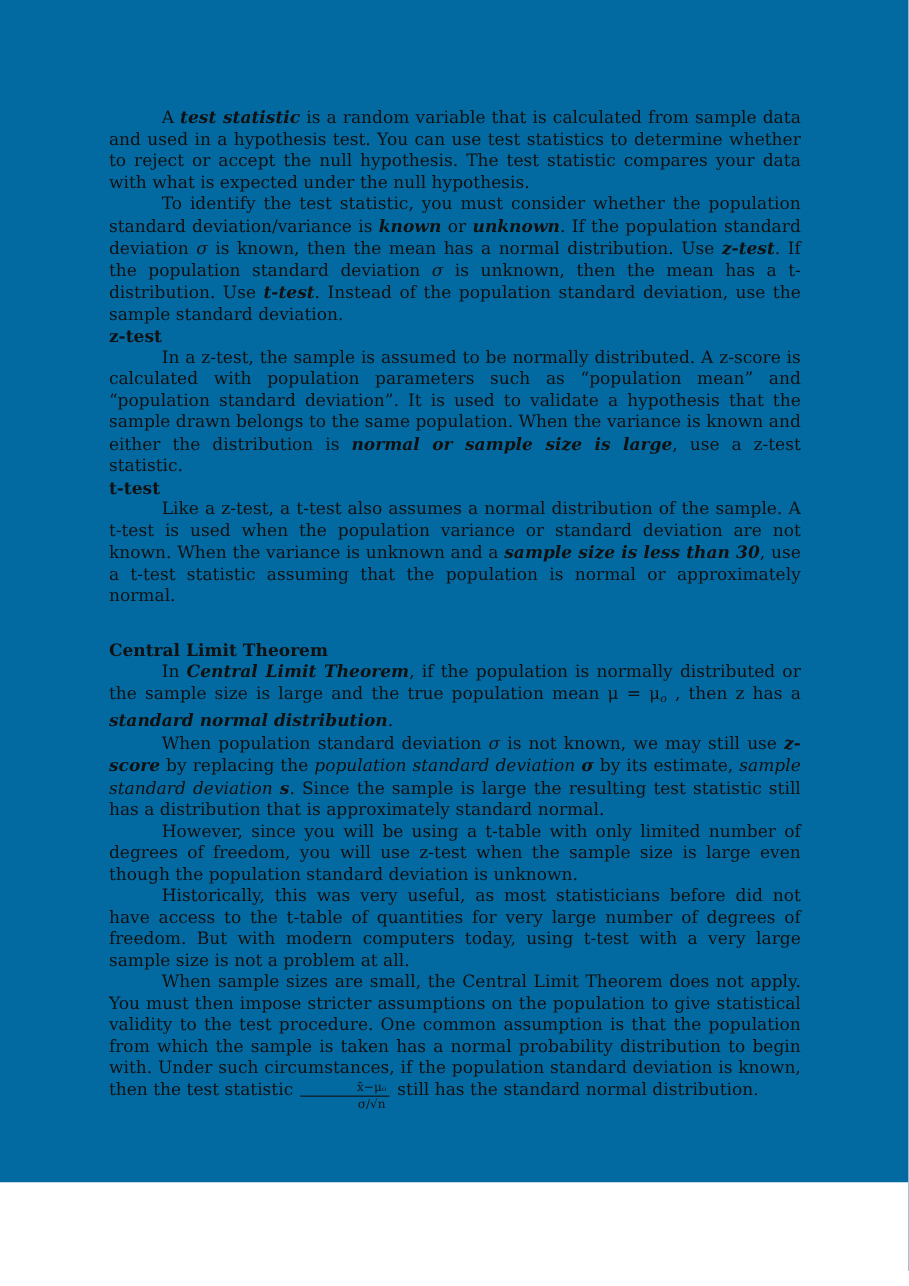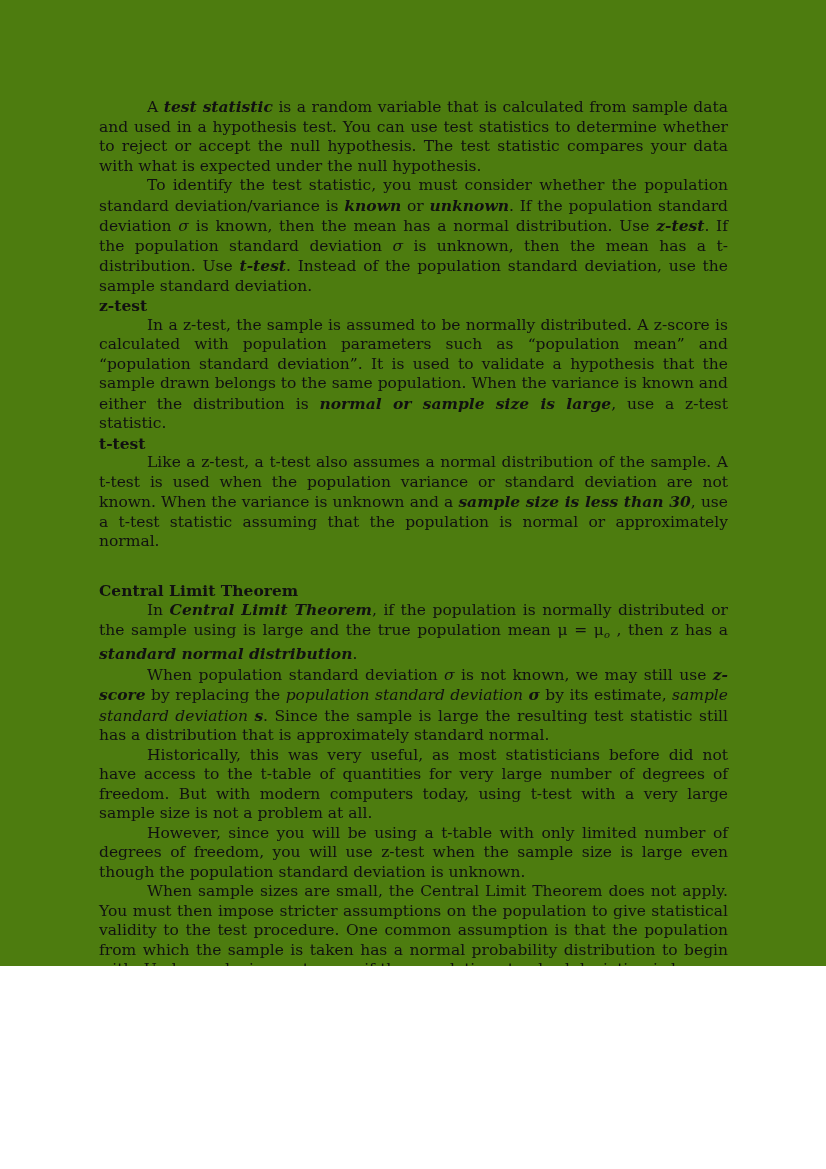--- a/index.html
+++ b/index.html
@@ -5,23 +5,23 @@
 <style>
   html, body {
     margin: 0;
     padding: 0;
     background: #ffffff;
     font-family: "DejaVu Serif", "Liberation Serif", serif;
   }
   .page {
     position: relative;
     width: 826px;
-    height: 966px;
+    height: 1075px;
     margin: 0 auto;
-    background: #4d7c0f;
+    background: #0369a1;
     overflow: hidden;
     color: #111111;
   }
   .doc-body {
     position: absolute;
     left: 99px;
     top: 97px;
     width: 629px;
     font-size: 15.5px;
     line-height: 19.5px;
@@ -90,20 +90,20 @@
 
 <div class="page">
   <div class="doc-body">
       <p class="para"><span>A </span><span class="rs-bi">test statistic</span><span> is a random variable that is calculated from sample data and used in a hypothesis test. You can use test statistics to determine whether to reject or accept the null hypothesis. The test statistic compares your data with what is expected under the null hypothesis.</span></p>
       <p class="para gap"><span>To identify the test statistic, you must consider whether the population standard deviation/variance is </span><span class="rs-bi">known</span><span> or </span><span class="rs-bi">unknown</span><span>. If the population standard deviation </span><span class="rs-i">σ</span><span> is known, then the mean has a normal distribution. Use </span><span class="rs-bi">z-test</span><span>. If the population standard deviation </span><span class="rs-i">σ</span><span> is unknown, then the mean has a t- distribution. Use </span><span class="rs-bi">t-test</span><span>. Instead of the population standard deviation, use the sample standard deviation.</span></p>
       <h2 class="heading gap">z-test</h2>
       <p class="para"><span>In a z-test, the sample is assumed to be normally distributed. A z-score is calculated with population parameters such as “population mean” and “population standard deviation”. It is used to validate a hypothesis that the sample drawn belongs to the same population. When the variance is known and either the distribution is </span><span class="rs-bi">normal or sample size is large</span><span>, use a z-test statistic.</span></p>
       <h2 class="heading gap">t-test</h2>
       <p class="para"><span>Like a z-test, a t-test also assumes a normal distribution of the sample. A t-test is used when the population variance or standard deviation are not known. When the variance is unknown and a </span><span class="rs-bi">sample size is less than 30</span><span>, use a t-test statistic assuming that the population is normal or approximately normal.</span></p>
       <h2 class="heading gap-lg">Central Limit Theorem</h2>
-      <p class="para"><span>In </span><span class="rs-bi">Central Limit Theorem</span><span>, if the population is normally distributed or the sample using is large and the true population mean μ = μ</span><span class="rs-subi">o</span><span> , then z has a </span><span class="rs-bi">standard normal distribution</span><span>.</span></p>
+      <p class="para"><span>In </span><span class="rs-bi">Central Limit Theorem</span><span>, if the population is normally distributed or the sample size is large and the true population mean μ = μ</span><span class="rs-subi">o</span><span> , then z has a </span><span class="rs-bi">standard normal distribution</span><span>.</span></p>
       <p class="para"><span>When population standard deviation </span><span class="rs-i">σ</span><span> is not known, we may still use </span><span class="rs-bi">z-score</span><span> by replacing the </span><span class="rs-i">population standard deviation </span><span class="rs-bi">σ</span><span> by its estimate, </span><span class="rs-i">sample standard deviation </span><span class="rs-bi">s</span><span>. Since the sample is large the resulting test statistic still has a distribution that is approximately standard normal.</span></p>
+      <p class="para"><span>However, since you will be using a t-table with only limited number of degrees of freedom, you will use z-test when the sample size is large even though the population standard deviation is unknown.</span></p>
       <p class="para"><span>Historically, this was very useful, as most statisticians before did not have access to the t-table of quantities for very large number of degrees of freedom. But with modern computers today, using t-test with a very large sample size is not a problem at all.</span></p>
-      <p class="para"><span>However, since you will be using a t-table with only limited number of degrees of freedom, you will use z-test when the sample size is large even though the population standard deviation is unknown.</span></p>
       <p class="para"><span>When sample sizes are small, the Central Limit Theorem does not apply. You must then impose stricter assumptions on the population to give statistical validity to the test procedure. One common assumption is that the population from which the sample is taken has a normal probability distribution to begin with. Under such circumstances, if the population standard deviation is known, then the test statistic </span><span class="frac"><span class="num">x̄−μₒ</span><span class="den">σ/√n</span></span><span> still has the standard normal distribution.</span></p>
     </div>
   <div class="page-number">8</div>
 </div>
 
 </body></html>

